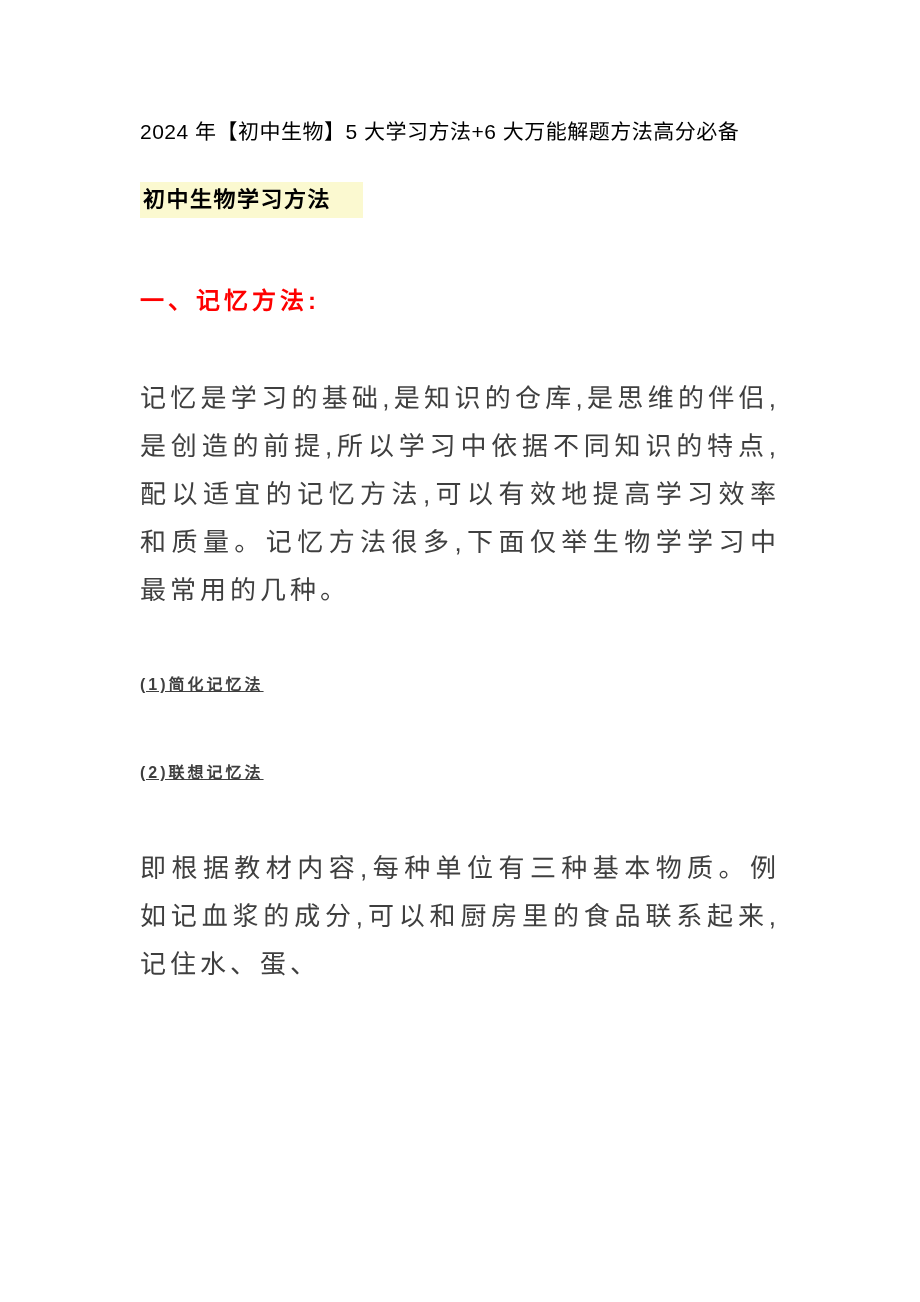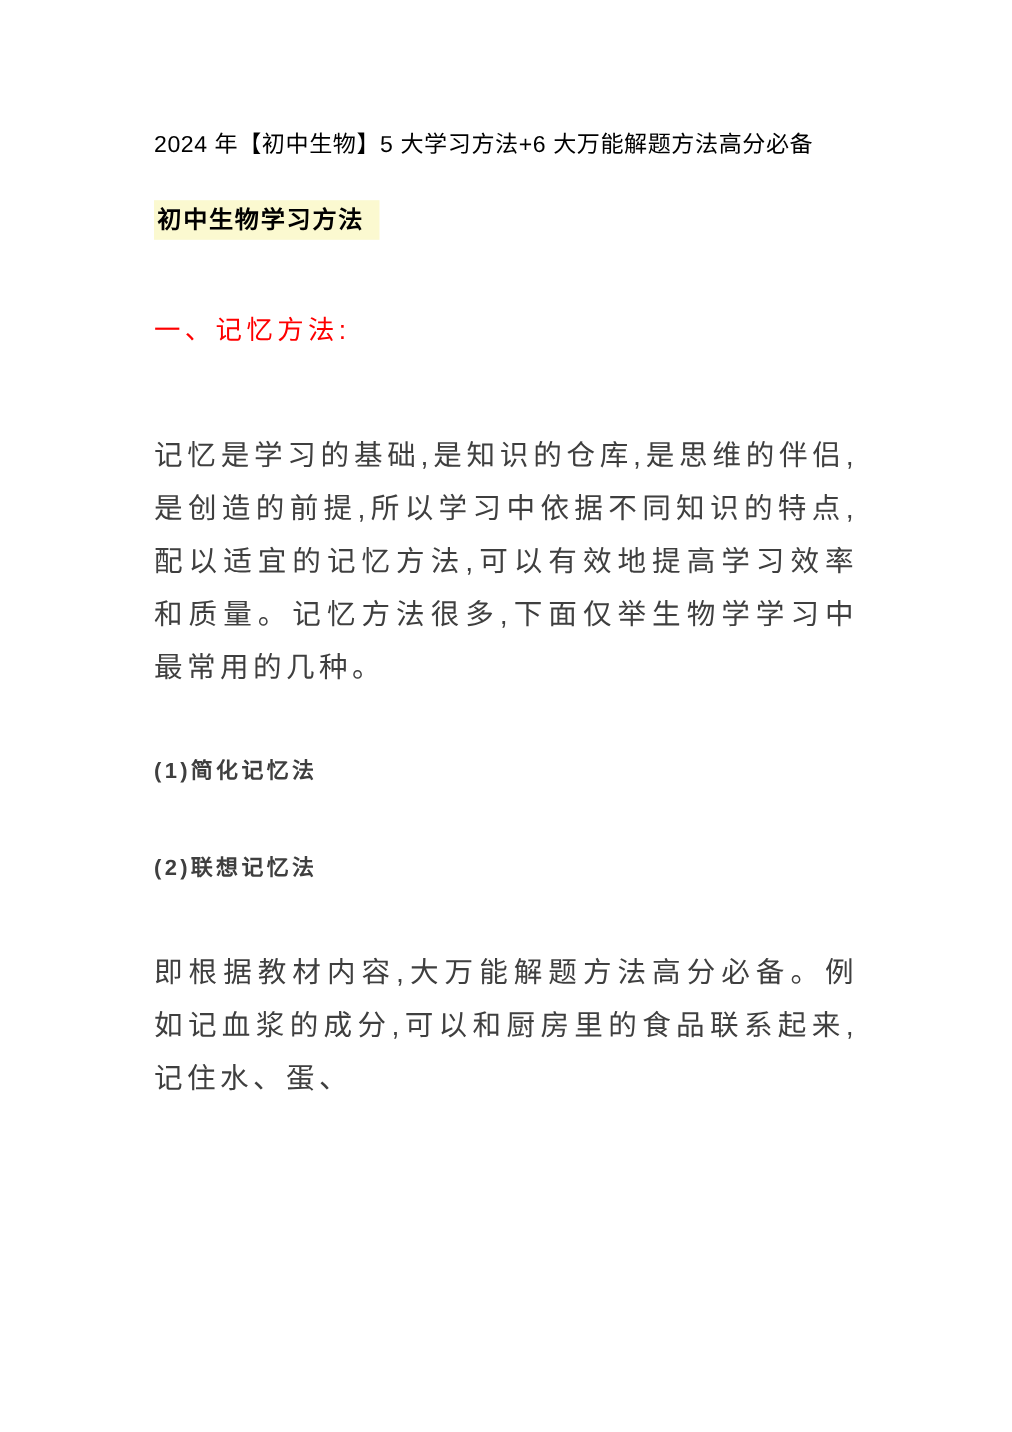--- a/index.html
+++ b/index.html
@@ -33,47 +33,48 @@
   }
   .subtitle-row { margin-bottom: 66px; }
   .subtitle-highlight {
     display: inline-block;
     background: var(--highlight-yellow);
     color: var(--title-text);
     font-size: 22px;
     font-weight: 700;
     letter-spacing: 1.5px;
     line-height: 36px;
-    padding: 0 14px 0 3px;
+    padding: 0 32px 0 3px;
   }
   .section-heading {
     font-size: 24px;
-    font-weight: 400;
+    font-weight: 700;
     color: var(--accent-red);
     line-height: 34px;
     letter-spacing: 4px;
-    margin-bottom: 72px;
+    margin-bottom: 56px;
   }
   .body-par {
     width: 640px;
     font-size: 26px;
     line-height: 48px;
     letter-spacing: 4px;
     color: var(--body-text);
     text-align: justify;
     text-justify: inter-ideograph;
     margin-bottom: 54px;
   }
   .sub-heading {
-    font-size: 20px;
+    font-size: 16px;
     font-weight: 700;
     color: var(--body-text);
     line-height: 34px;
     letter-spacing: 3px;
     margin-bottom: 54px;
+    text-decoration: underline;
   }
   .sub-heading.second { margin-top: 8px; }
 </style>
 </head>
 <body>
 
 <div class="page">
 
   <h1 class="doc-title">2024 年【初中生物】5 大学习方法+6 大万能解题方法高分必备</h1>
 
@@ -83,15 +84,15 @@
 
   <h2 class="section-heading">一、记忆方法:</h2>
 
   <p class="body-par">记忆是学习的基础,是知识的仓库,是思维的伴侣,是创造的前提,所以学习中依据不同知识的特点,配以适宜的记忆方法,可以有效地提高学习效率和质量。记忆方法很多,下面仅举生物学学习中最常用的几种。</p>
 
   <h3 class="sub-heading">(1)简化记忆法</h3>
 
 
   <h3 class="sub-heading second">(2)联想记忆法</h3>
 
-  <p class="body-par">即根据教材内容,大万能解题方法高分必备。例如记血浆的成分,可以和厨房里的食品联系起来,记住水、蛋、</p>
+  <p class="body-par">即根据教材内容,每种单位有三种基本物质。例如记血浆的成分,可以和厨房里的食品联系起来,记住水、蛋、</p>
 
 </div>
 
 </body></html>

